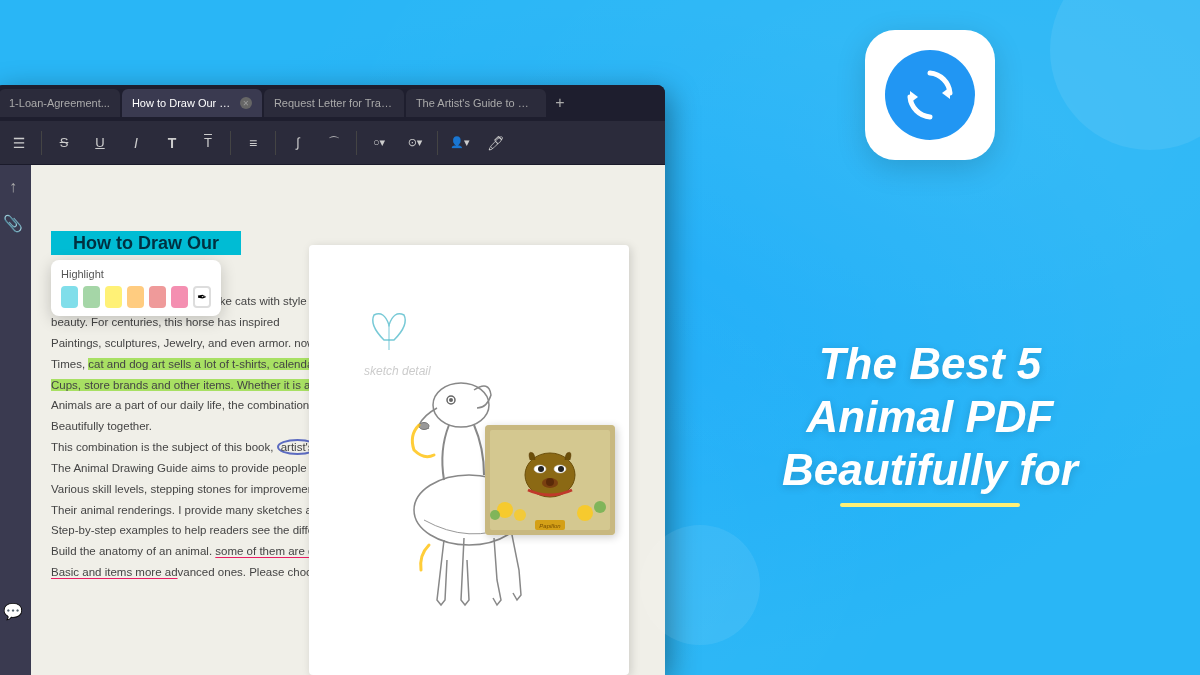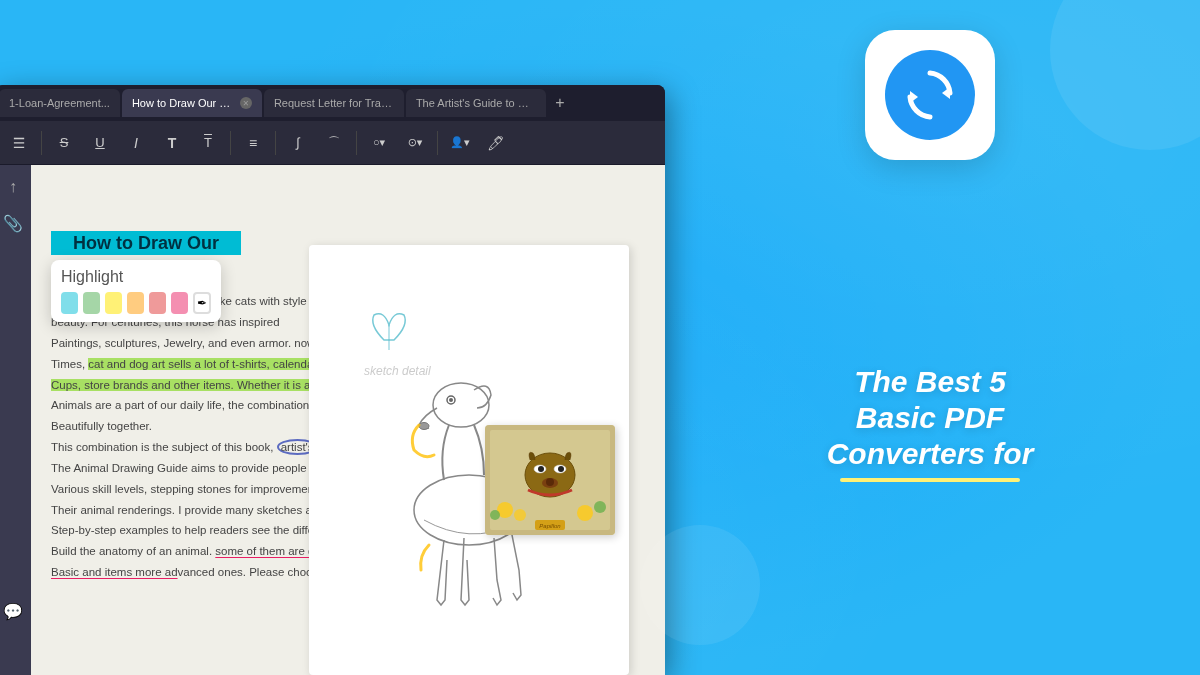--- a/index.html
+++ b/index.html
@@ -180,21 +180,21 @@
       left: 20px;
       background: white;
       border-radius: 8px;
       padding: 8px 10px;
       box-shadow: 0 4px 16px rgba(0,0,0,0.2);
       z-index: 10;
       width: 170px;
     }
 
     .highlight-popup-label {
-      font-size: 16px;
+      font-size: 11px;
       color: #555;
       margin-bottom: 6px;
     }
 
     .highlight-colors {
       display: flex;
       gap: 5px;
       align-items: center;
     }
 
@@ -339,21 +339,21 @@
       justify-content: center;
     }
 
     
     .heading-area {
       margin-top: 170px;
       text-align: center;
     }
 
     .heading-main {
-      font-size: 30px;
+      font-size: 44px;
       font-weight: 900;
       color: white;
       line-height: 1.2;
       text-shadow: 0 2px 8px rgba(0,0,0,0.15);
       font-style: italic;
     }
 
     .heading-underline {
       width: 180px;
       height: 4px;
@@ -545,18 +545,18 @@
         <path d="M 30 8 A 22 22 0 0 1 50 28" fill="none" stroke="white" stroke-width="5" stroke-linecap="round"></path>
         <polygon points="50,22 50,34 42,28" fill="white"></polygon>
         <path d="M 30 52 A 22 22 0 0 1 10 32" fill="none" stroke="white" stroke-width="5" stroke-linecap="round"></path>
         <polygon points="10,38 10,26 18,32" fill="white"></polygon>
       </svg>
     </div>
   </div>
 
   <div class="heading-area">
     <div class="heading-main">The Best 5</div>
-    <div class="heading-main">Basic PDF</div>
-    <div class="heading-main">Converters for</div>
+    <div class="heading-main">Animal PDF</div>
+    <div class="heading-main">Beautifully for</div>
     <div class="heading-underline"></div>
   </div>
 
 </div>
 
 </body></html>

